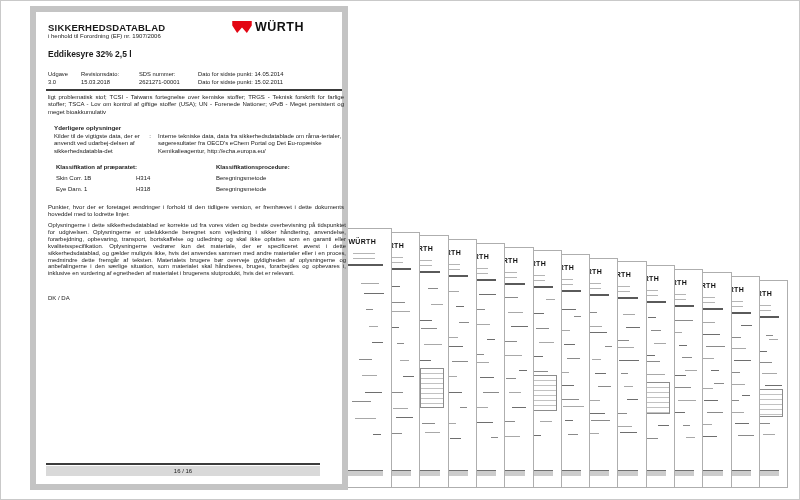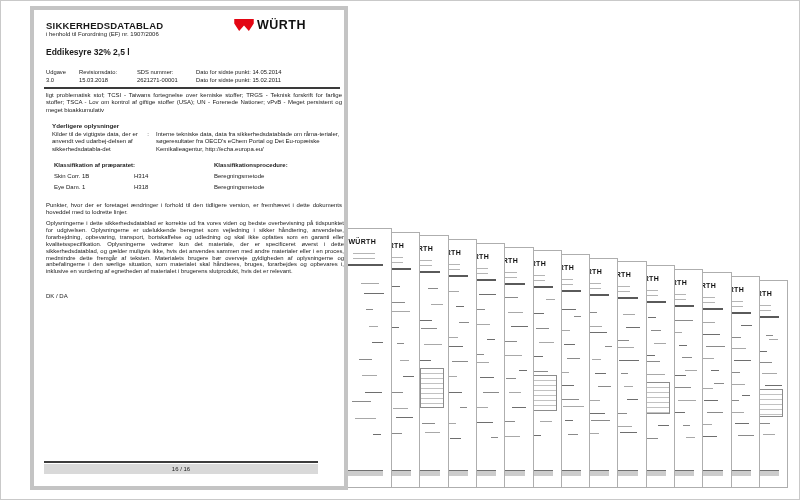--- a/index.html
+++ b/index.html
@@ -15,21 +15,21 @@
     position: absolute; inset: 0;
     border: 1px solid #c9c9c9;
     pointer-events: none;
     z-index: 999;
   }
   .stage { position: absolute; inset: 0; }
 
   .page {
     position: absolute;
     background: #ffffff;
-    border: 4px solid #b91c1c;
+    border: 6px solid #b91c1c;
     box-sizing: border-box;
   }
   .main-page {
     left: 30px; top: 6px;
     width: 318px; height: 484px;
     z-index: 100;
     border-color: #c4c4c4;
   }
 
   

